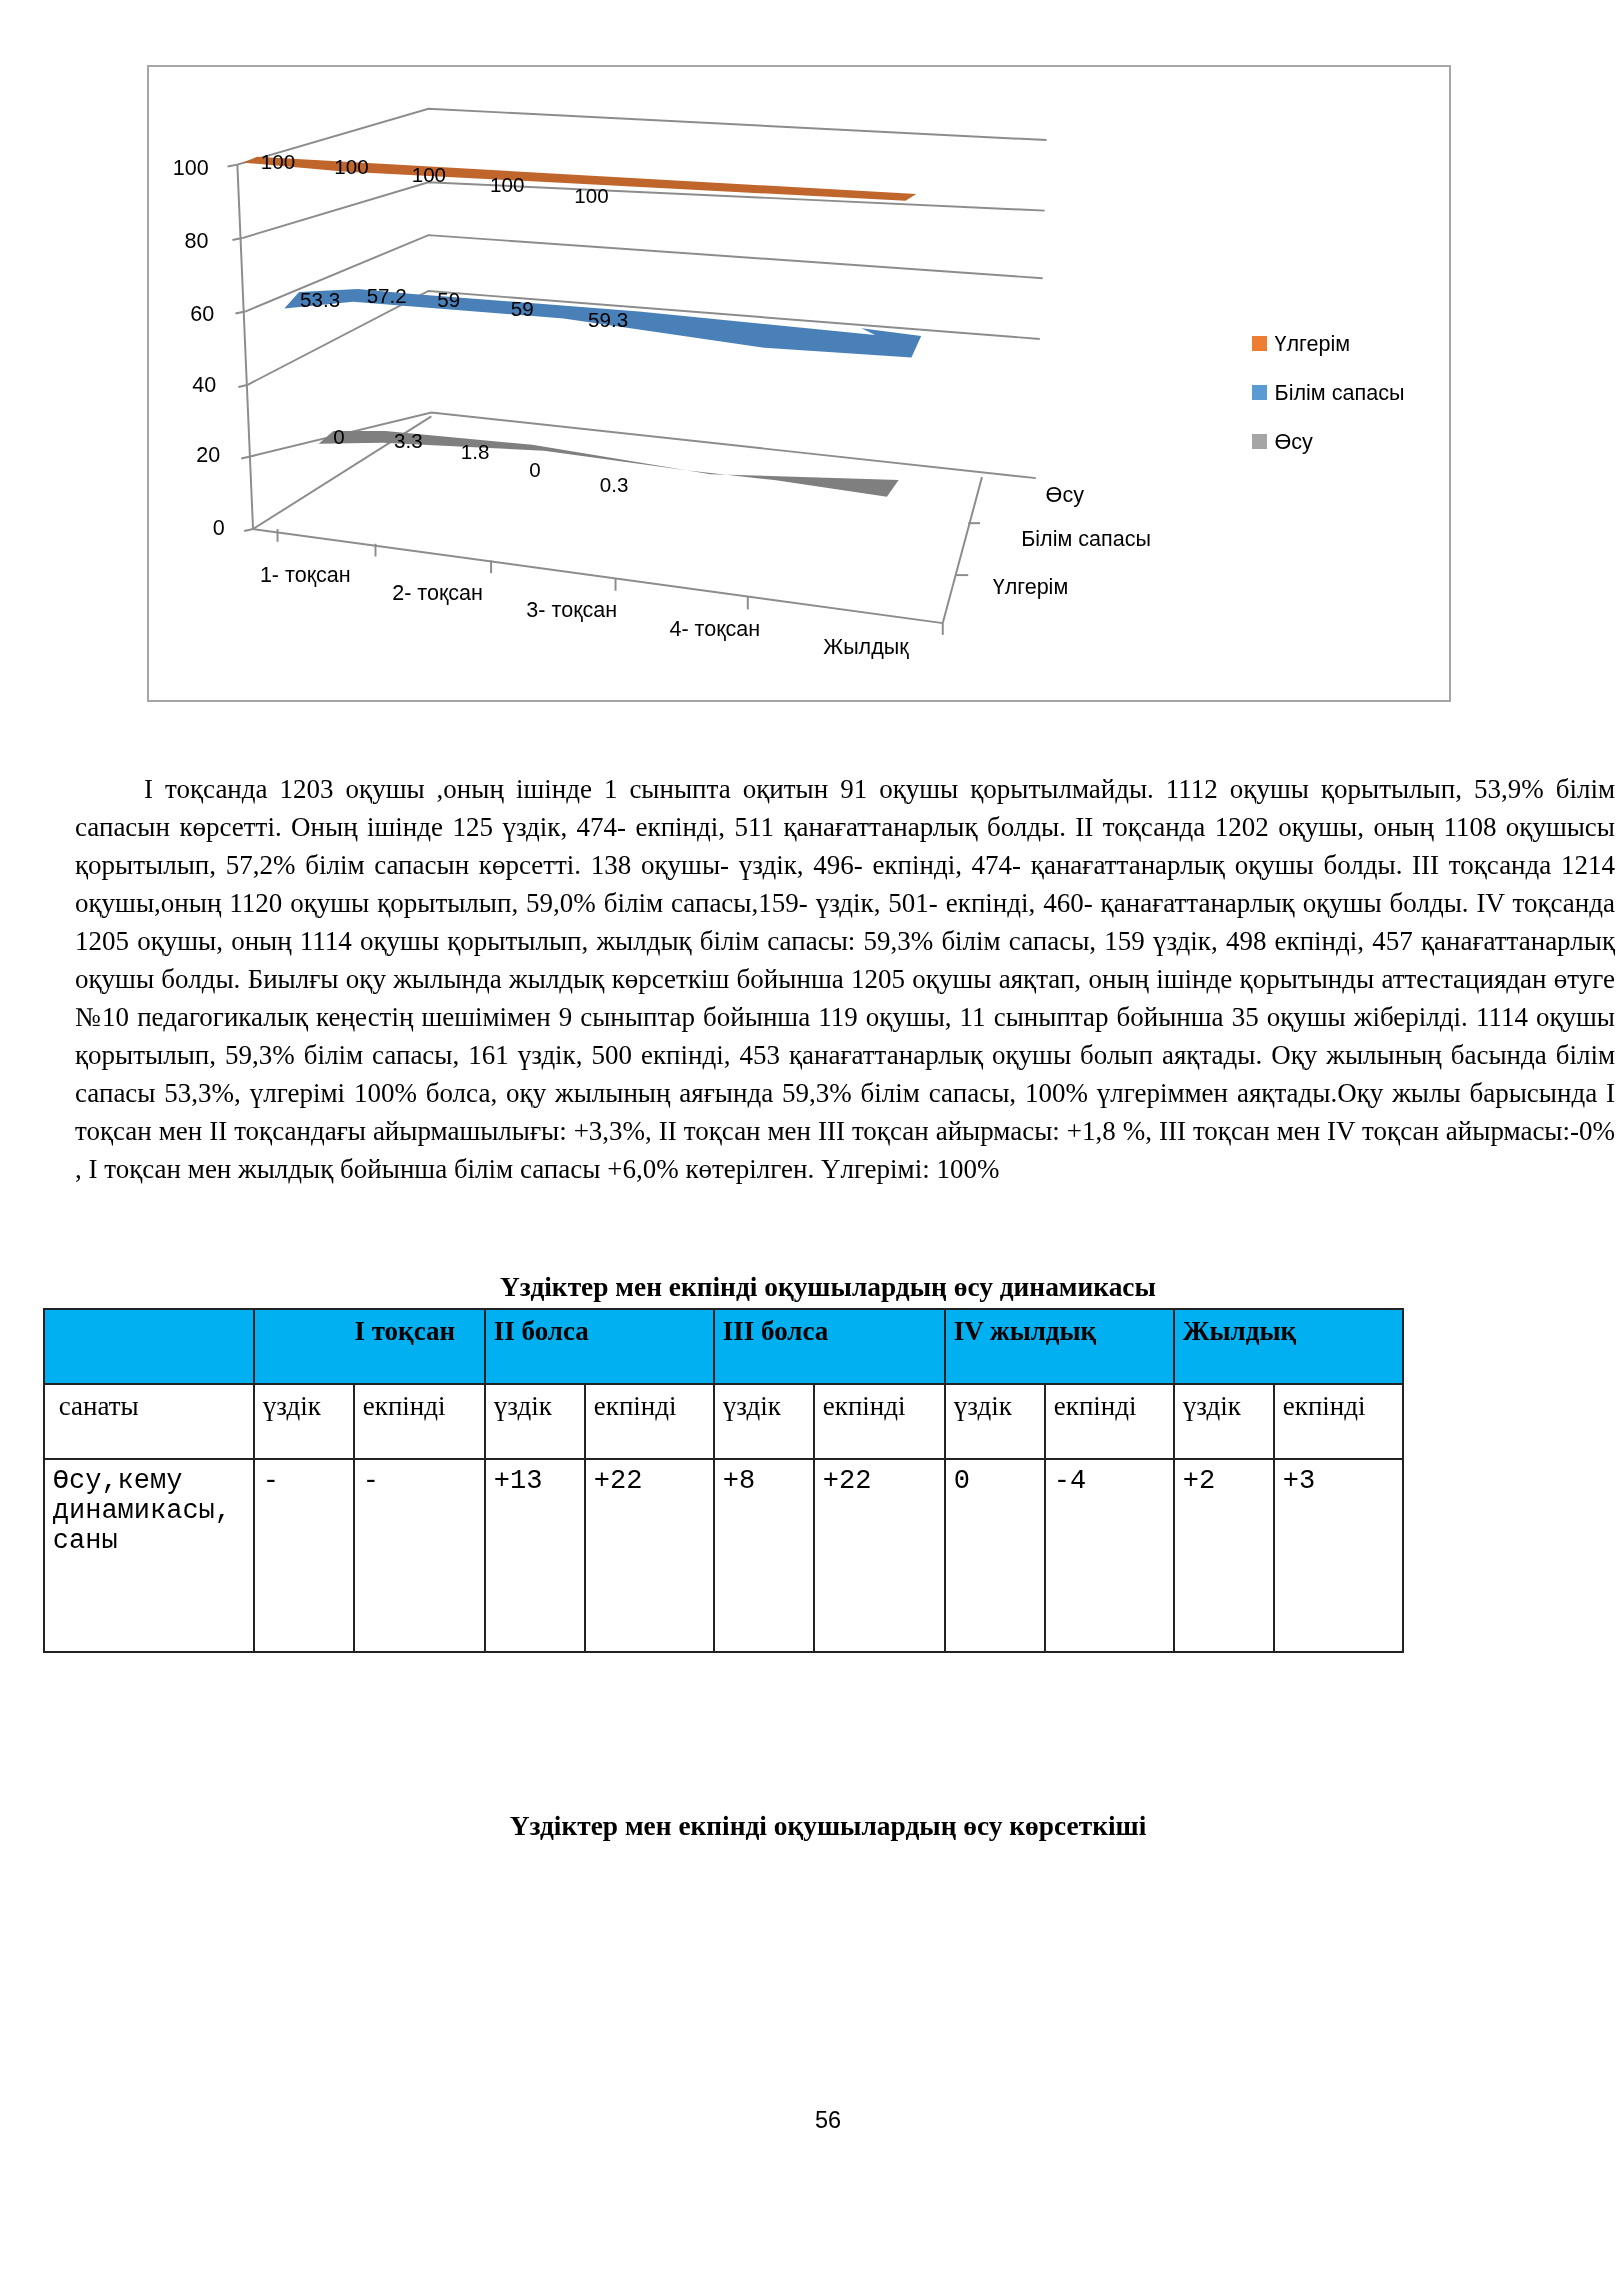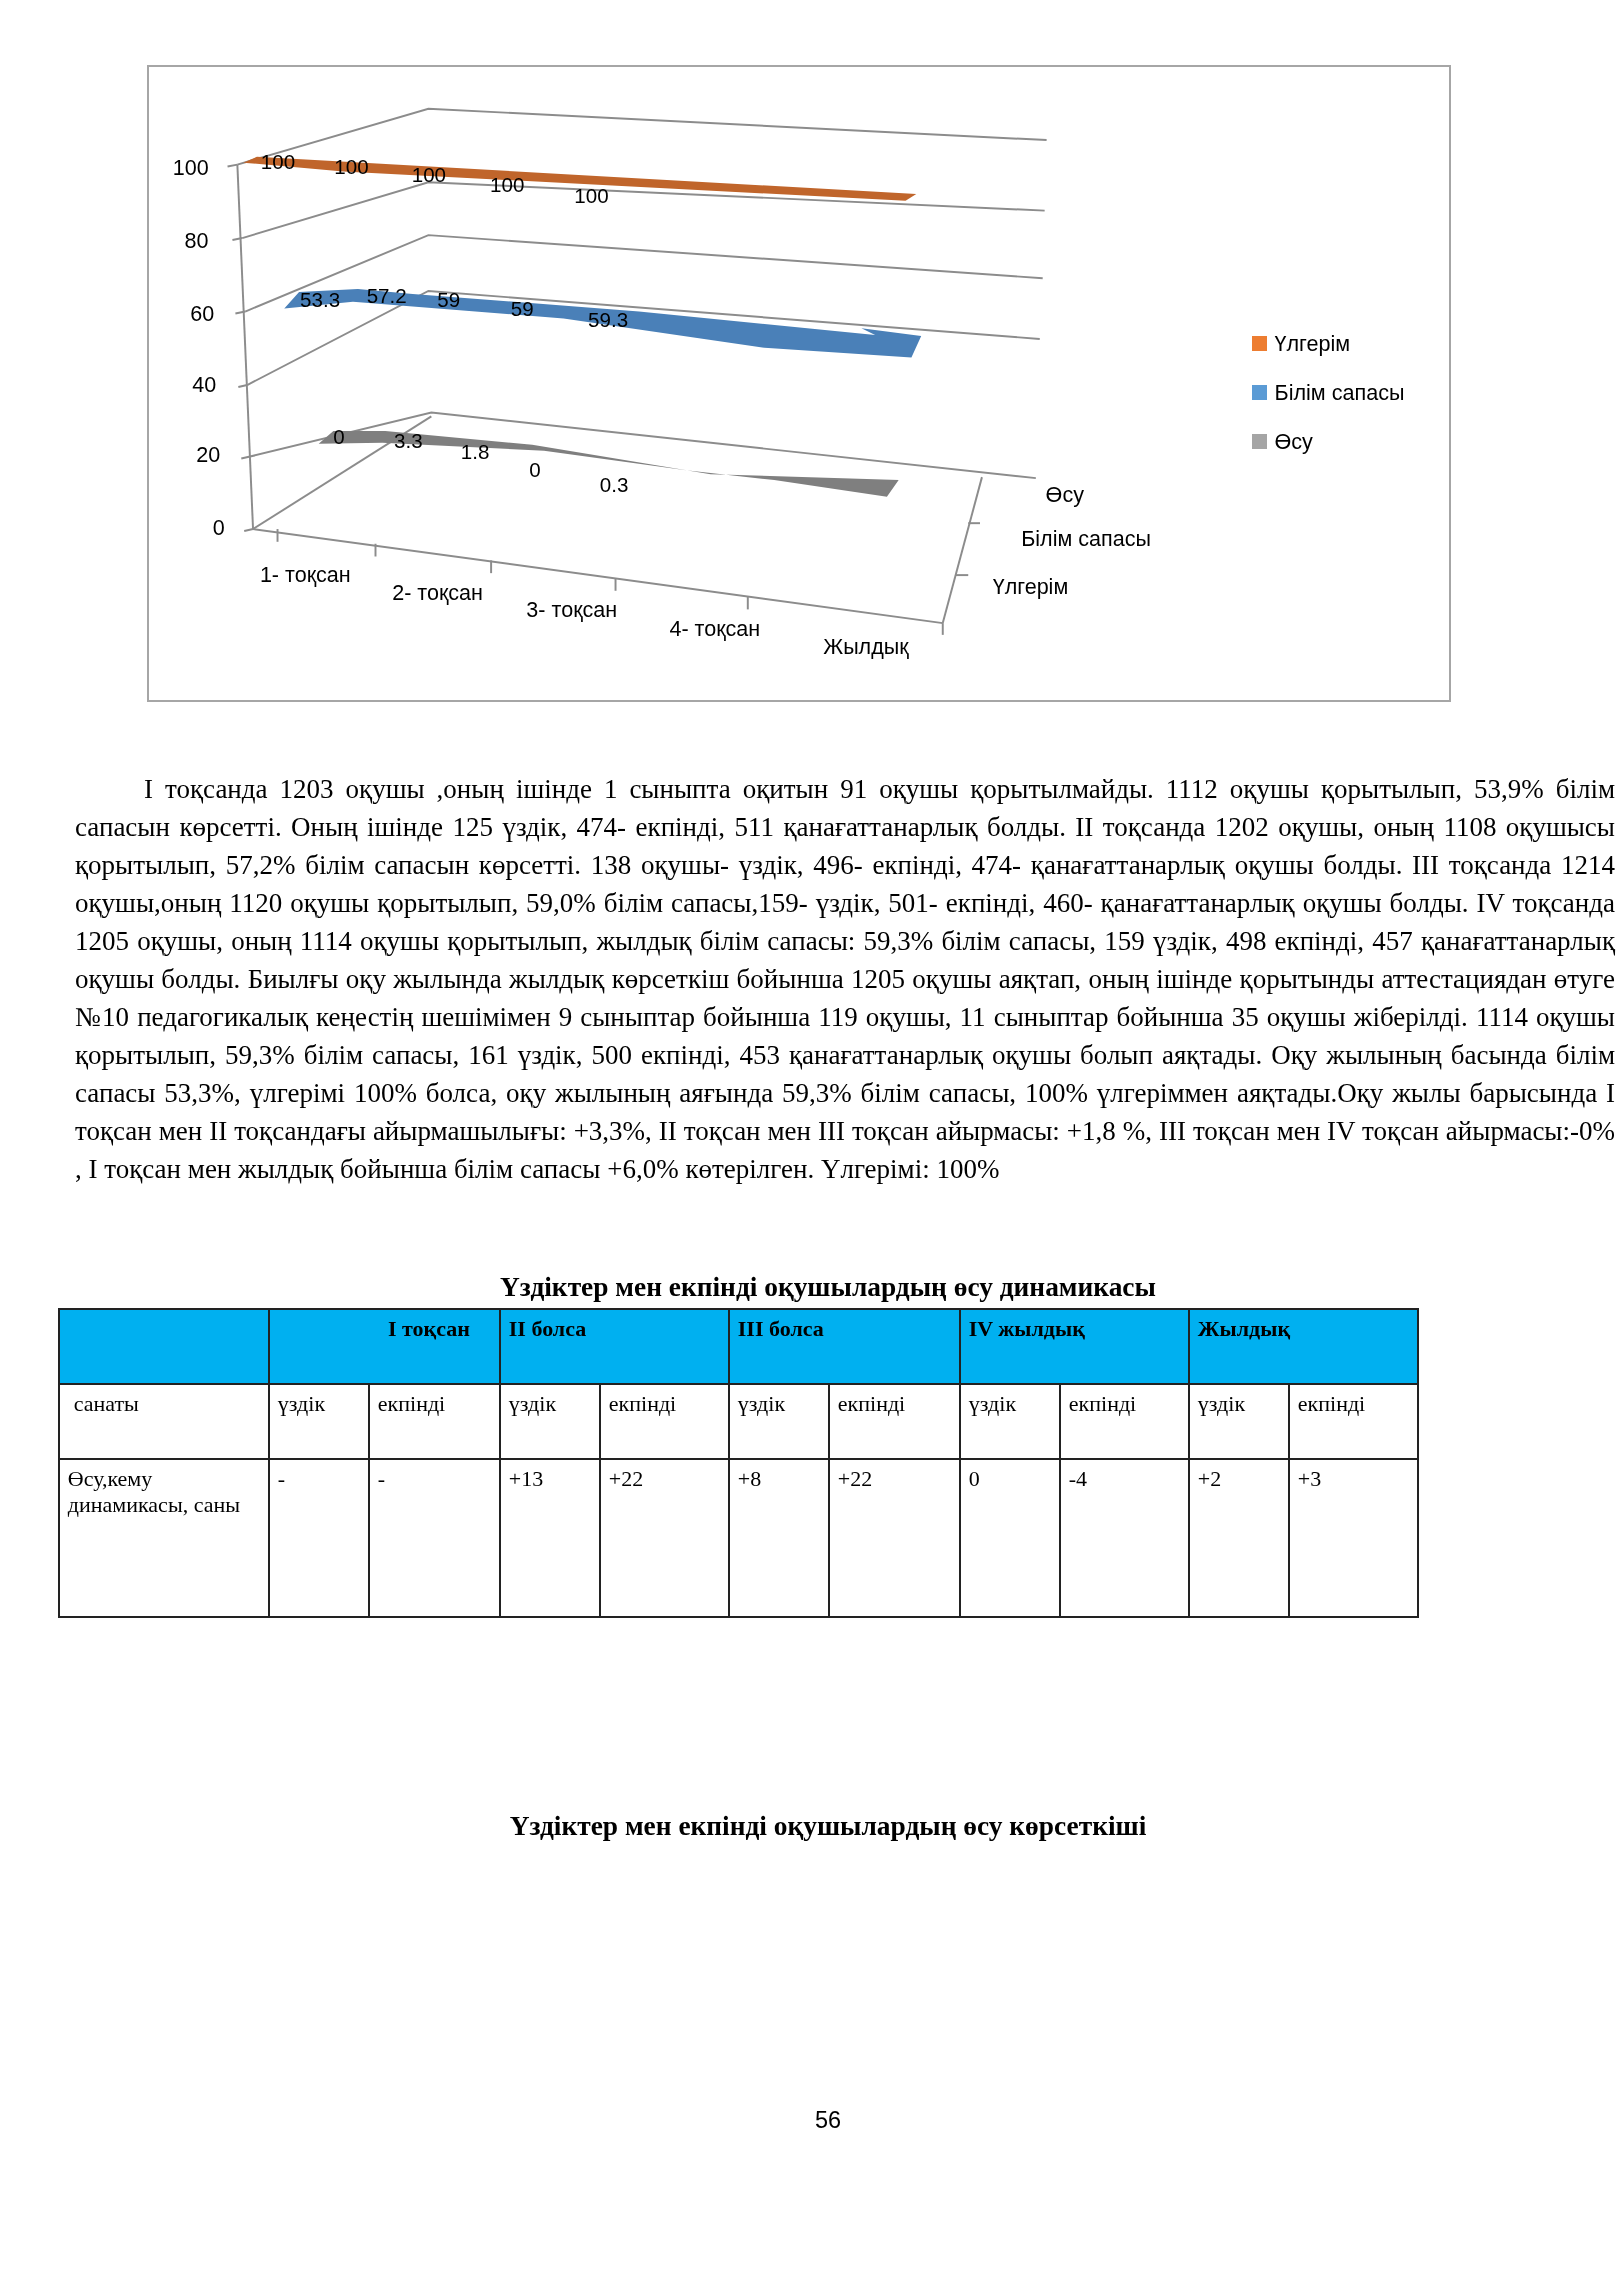--- a/index.html
+++ b/index.html
@@ -6,26 +6,26 @@
   body { width:1621px; height:2293px; position:relative; overflow:hidden; font-family:"Liberation Serif", serif; color:#000; }
   .chart-frame { position:absolute; left:147px; top:65px; width:1304px; height:637px; border:2px solid #a6a6a6; box-sizing:border-box; background:#fff; }
   .chart-svg { position:absolute; left:0; top:0; }
   .ax { font-family:"Liberation Sans", sans-serif; font-size:22px; fill:#000; }
   .dl { font-family:"Liberation Sans", sans-serif; font-size:21px; fill:#000; }
   .legend { position:absolute; left:1252px; top:319px; font-family:"Liberation Sans", sans-serif; font-size:21.6px; }
   .legend-item { display:flex; align-items:center; height:49px; }
   .legend-swatch { width:14.7px; height:14.7px; margin-right:7.8px; display:inline-block; }
   .para { position:absolute; left:75px; top:743px; width:1540px; font-size:27px; line-height:38px; text-align:justify; text-indent:69px; }
   .table-title { position:absolute; left:0; width:1656px; top:1272px; text-align:center; font-weight:bold; font-size:27.4px; }
-  table.dyn { position:absolute; left:58px; top:1308px; border-collapse:collapse; font-size:22px; }
+  table.dyn { position:absolute; left:43px; top:1308px; border-collapse:collapse; font-size:27px; }
   table.dyn td { border:2px solid #222; vertical-align:top; padding:5.9px 7.8px; box-sizing:border-box; }
   table.dyn tr.hdr td { background:#00b0f0; font-weight:bold; height:75px; }
   table.dyn tr.sub td { height:75px;margin-left:7px; }
   table.dyn tr.cnt td { height:75px; }
-  table.dyn tr.dyn-row td { height:158px; }
+  table.dyn tr.dyn-row td { height:193px;font-family:Liberation Mono, monospace; }
   .bottom-title { position:absolute; left:0; width:1656px; top:1811px; text-align:center; font-weight:bold; font-size:27.4px; }
   .page-num { position:absolute; left:0; width:1656px; top:2107px; text-align:center; font-family:"Liberation Sans", sans-serif; font-size:23.5px; }
 </style>
 </head>
 <body>
 
 <div class="chart-frame"></div>
 <svg class="chart-svg" width="1621" height="725" viewBox="0 0 1654 740">
 
   <g stroke="#8c8c8c" stroke-width="2" fill="none">

